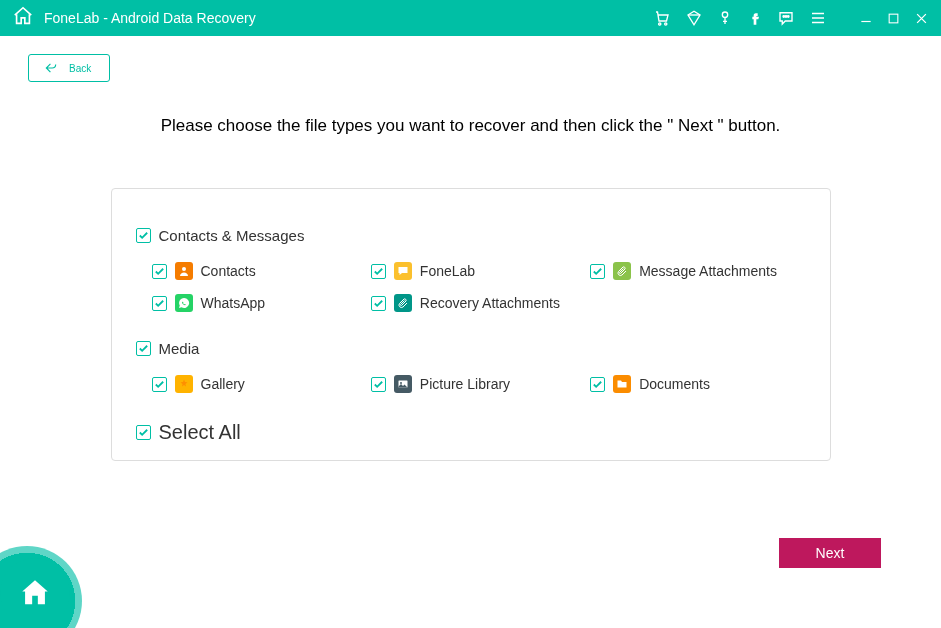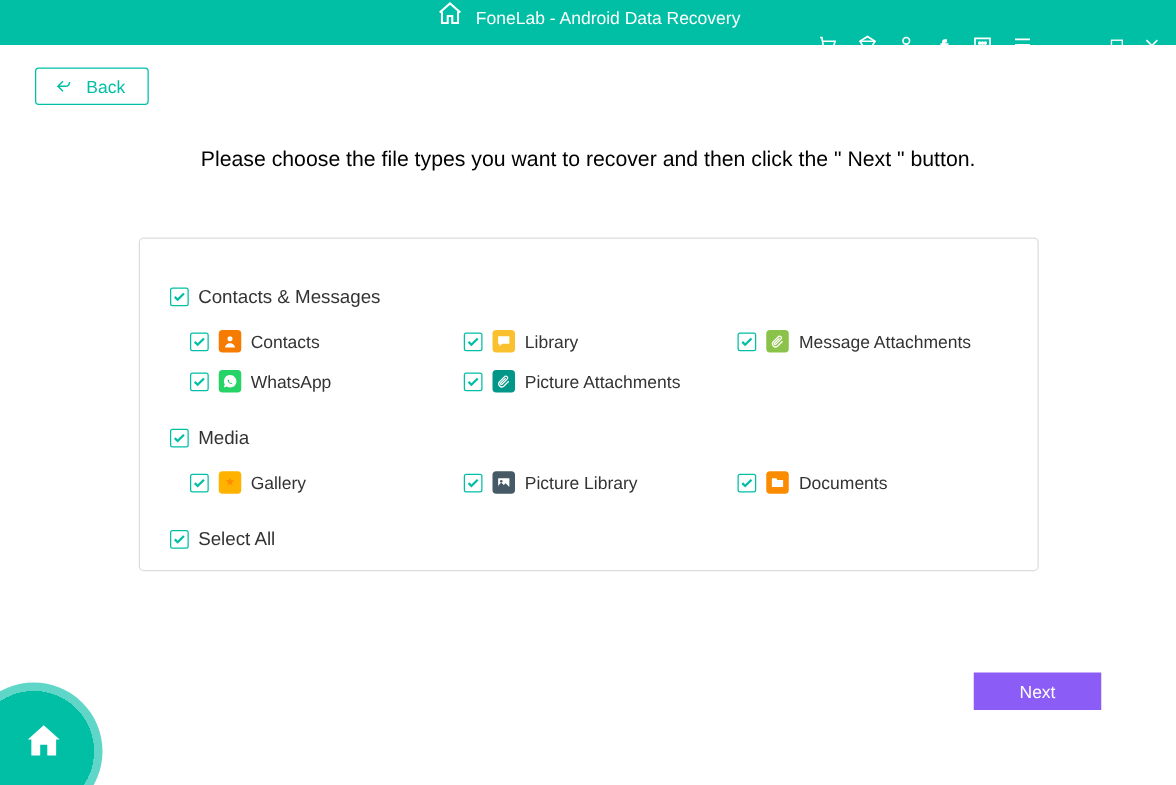--- a/index.html
+++ b/index.html
@@ -5,39 +5,38 @@
     * { margin: 0; padding: 0; box-sizing: border-box; font-family: Arial, sans-serif; }
     body { width: 941px; height: 628px; background: #fff; position: relative; overflow: hidden; }
     
     .titlebar {
       height: 36px;
       background: #00bfa5;
       display: flex;
       align-items: center;
       padding: 0 12px;
       color: #fff;
-      flex-direction: column;
     }
     .titlebar-left { display: flex; align-items: center; gap: 10px; }
     .titlebar-title { font-size: 14px; }
     .titlebar-right { margin-left: auto; display: flex; align-items: center; gap: 14px; }
     .titlebar-right .icon-btn { cursor: pointer; display: flex; align-items: center; justify-content: center; }
     .win-controls { display: flex; align-items: center; gap: 14px; margin-left: 18px; }
     
     .content { padding: 18px 28px 0 28px; }
     
     .back-btn {
       display: inline-flex;
       align-items: center;
       gap: 10px;
       border: 1px solid #00bfa5;
       padding: 6px 18px 6px 14px;
       border-radius: 3px;
       color: #00bfa5;
-      font-size: 14px;
+      font-size: 10px;
       cursor: pointer;
       background: #fff;
     }
     
     .instruction {
       text-align: center;
       font-size: 17px;
       color: #000000;
       margin-top: 34px;
     }
@@ -93,32 +92,32 @@
       display: inline-flex;
       align-items: center;
       justify-content: center;
       flex-shrink: 0;
     }
     
     .select-all-row {
       display: flex;
       align-items: center;
       gap: 8px;
-      font-size: 15px;
+      font-size: 20px;
       color: #333;
       margin-top: 4px;
     }
     
     .next-btn {
       position: absolute;
       right: 60px;
       bottom: 60px;
       width: 102px;
       height: 30px;
-      background: #8b5cf6;
+      background: #be185d;
       color: #fff;
       border: none;
       font-size: 14px;
       cursor: pointer;
       display: flex;
       align-items: center;
       justify-content: center;
     }
     
     .home-fab {
@@ -254,21 +253,21 @@
           <span class="checkbox">
             <svg width="11" height="11" viewBox="0 0 24 24" fill="none" stroke="#00bfa5" stroke-width="4">
               <path d="M4 12l5 5L20 6"></path>
             </svg>
           </span>
           <span class="cat-icon" style="background: rgb(251, 192, 45);">
             <svg width="12" height="12" viewBox="0 0 24 24" fill="#fff">
               <path d="M3 4h18v12H10l-5 4v-4H3Z"></path>
             </svg>
           </span>
-          <span>Library</span>
+          <span>FoneLab</span>
         </div>
         <div class="item">
           <span class="checkbox">
             <svg width="11" height="11" viewBox="0 0 24 24" fill="none" stroke="#00bfa5" stroke-width="4">
               <path d="M4 12l5 5L20 6"></path>
             </svg>
           </span>
           <span class="cat-icon" style="background: rgb(139, 195, 74);">
             <svg width="12" height="12" viewBox="0 0 24 24" fill="none" stroke="#fff" stroke-width="2">
               <path d="M20 12l-8 8a5 5 0 01-7-7l9-9a3 3 0 014 4l-9 9a1.5 1.5 0 01-2-2l8-8"></path>
@@ -293,21 +292,21 @@
           <span class="checkbox">
             <svg width="11" height="11" viewBox="0 0 24 24" fill="none" stroke="#00bfa5" stroke-width="4">
               <path d="M4 12l5 5L20 6"></path>
             </svg>
           </span>
           <span class="cat-icon" style="background: rgb(0, 150, 136);">
             <svg width="12" height="12" viewBox="0 0 24 24" fill="none" stroke="#fff" stroke-width="2">
               <path d="M20 12l-8 8a5 5 0 01-7-7l9-9a3 3 0 014 4l-9 9a1.5 1.5 0 01-2-2l8-8"></path>
             </svg>
           </span>
-          <span>Picture Attachments</span>
+          <span>Recovery Attachments</span>
         </div>
       </div>
 
     <div class="section-head">
       <span class="checkbox">
         <svg width="11" height="11" viewBox="0 0 24 24" fill="none" stroke="#00bfa5" stroke-width="4">
             <path d="M4 12l5 5L20 6"></path>
           </svg>
       </span>
       <span>Media</span>

